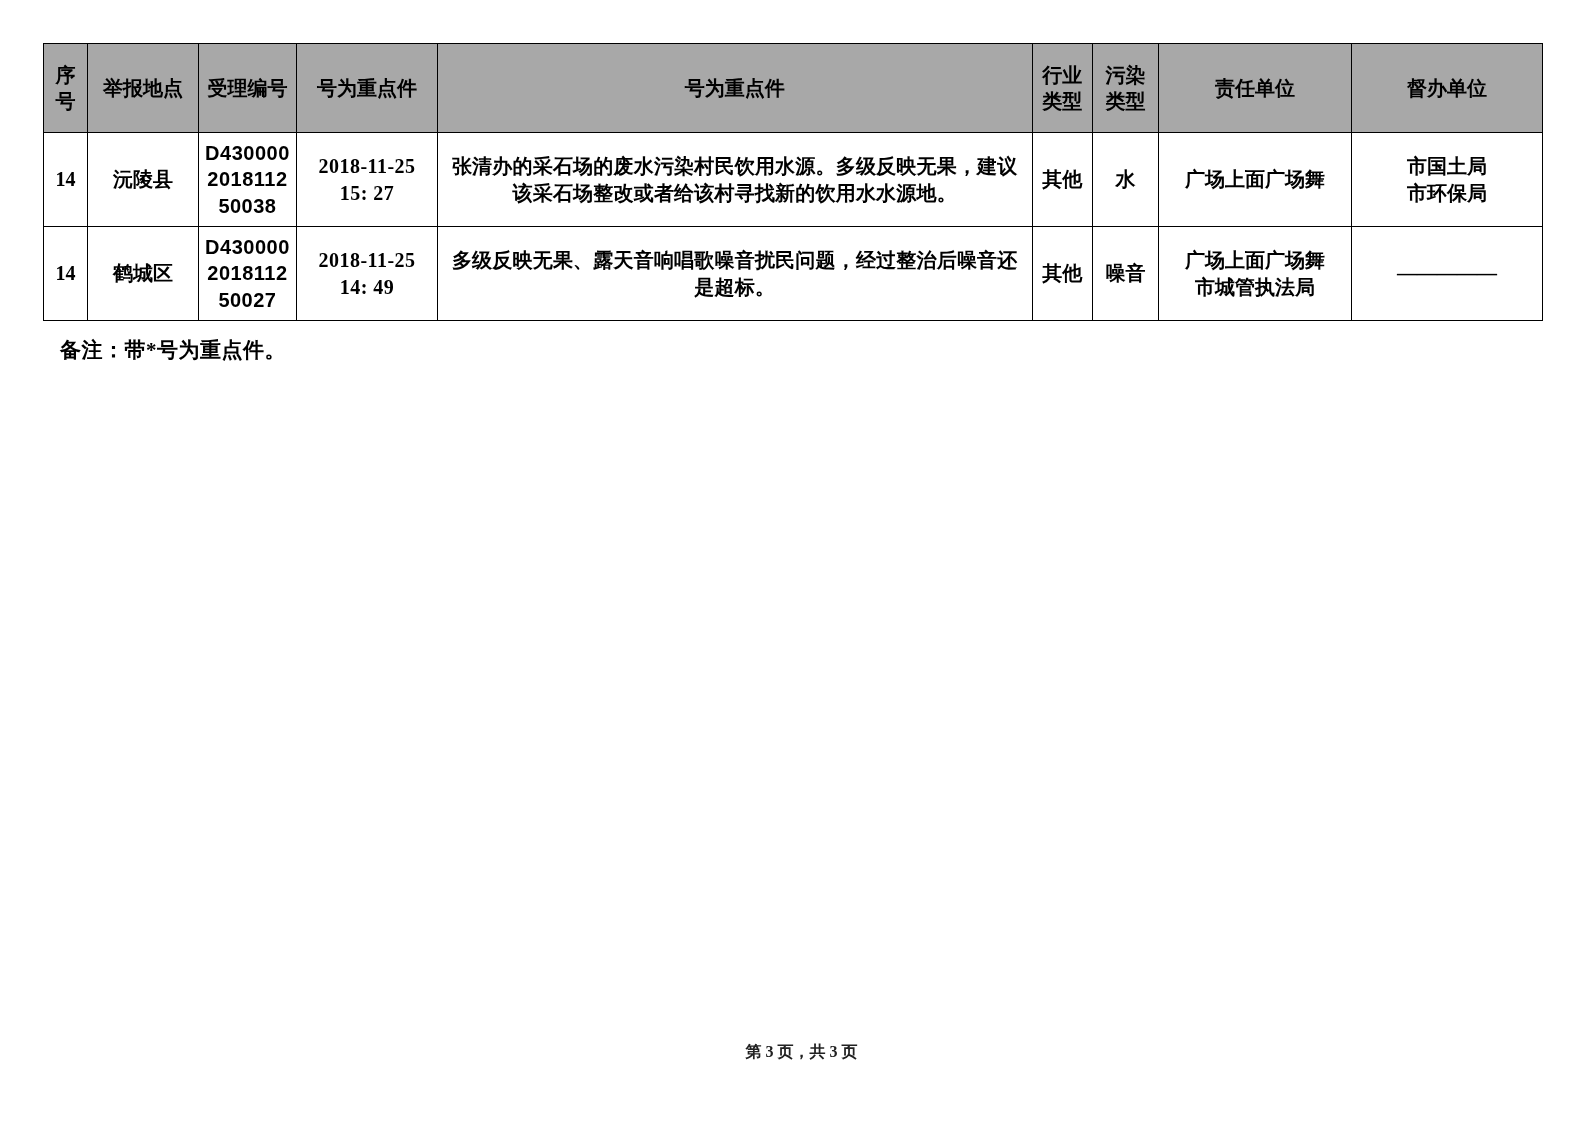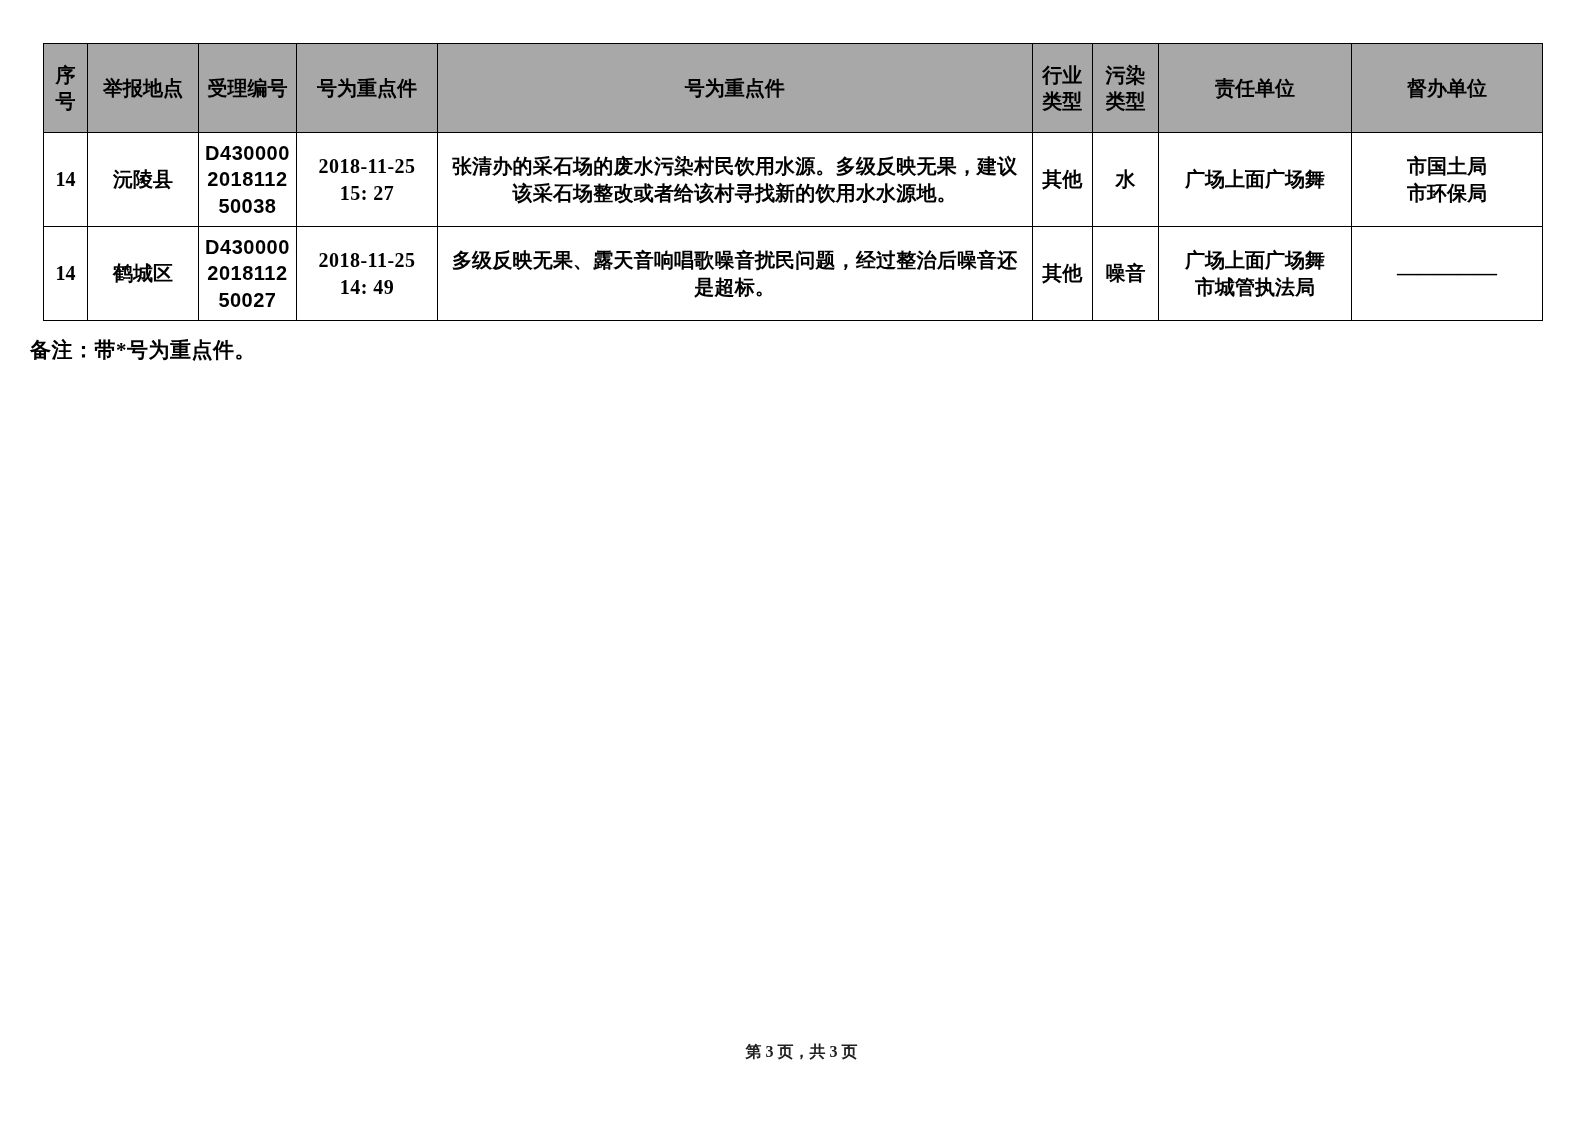--- a/index.html
+++ b/index.html
@@ -75,21 +75,21 @@
     padding-left: 8px;
   }
   td.time-cell {
     line-height: 1.35;
     letter-spacing: 0.5px;
   }
   td.multi-line { line-height: 1.35; }
 
   .note {
     position: absolute;
-    left: 30px;
+    left: 60px;
     top: 336px;
     font-size: 21px;
     font-weight: bold;
     letter-spacing: 0.5px;
   }
   .footer {
     position: absolute;
     left: 8px;
     top: 1042px;
     width: 1587px;

